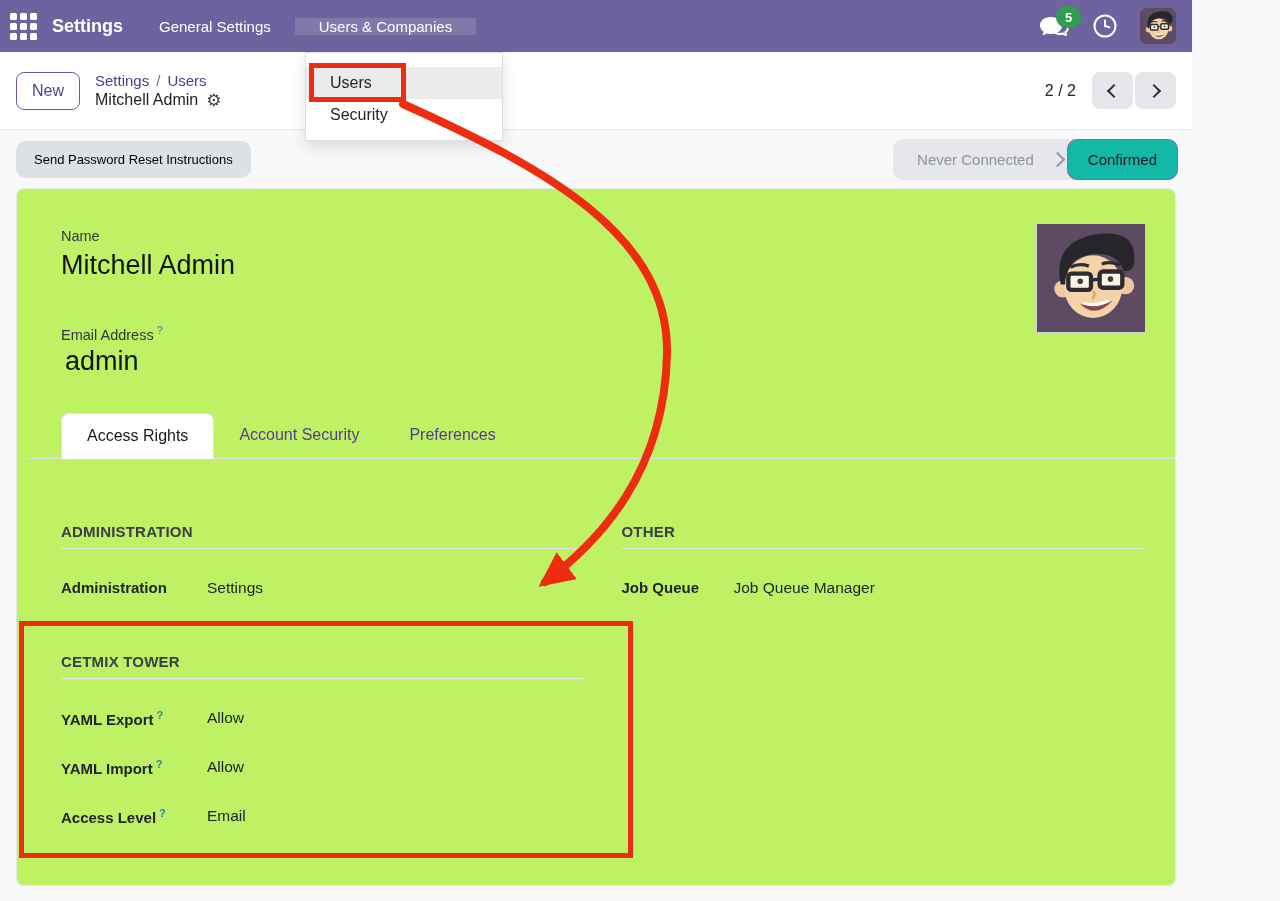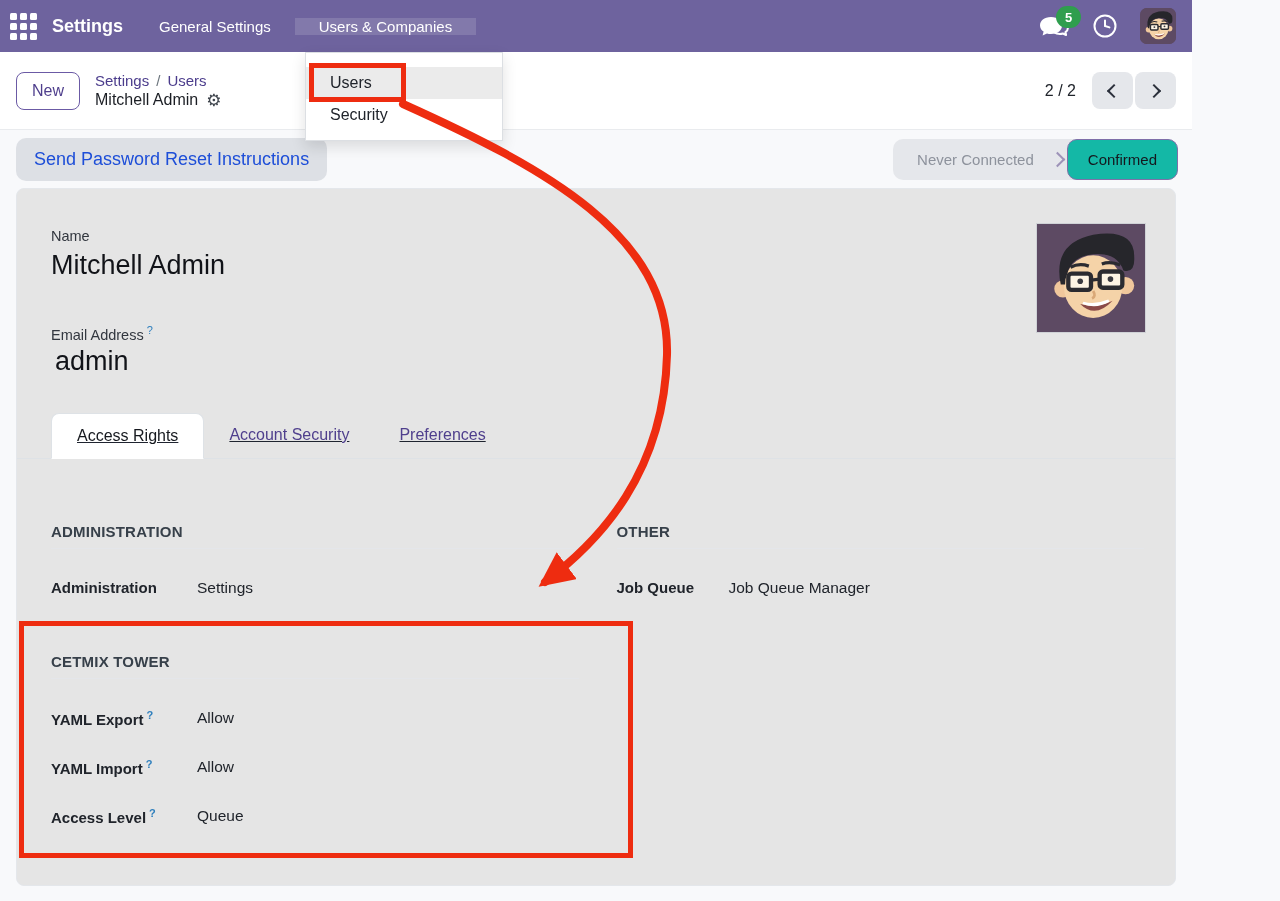--- a/index.html
+++ b/index.html
@@ -37,42 +37,42 @@
   .pager-count { font-size:16px; color:#20242b; }
   .pager-btns { display:flex; gap:2px; }
   .pager-btn { width:41px; height:37px; background:#e5e7eb; border:none; border-radius:8px; cursor:pointer;
                display:flex; align-items:center; justify-content:center; }
   .chev { width:10px; height:10px; border-left:2px solid #2b303b; border-bottom:2px solid #2b303b; display:inline-block; }
   .chev.left { transform:rotate(45deg); margin-left:3px; }
   .chev.right { transform:rotate(-135deg); margin-right:3px; }
 
   
   .action-row { height:58px; display:flex; align-items:center; justify-content:space-between; padding:0 14px 0 16px; }
-  .reset-btn { background:#dde0e5; border:none; border-radius:10px; padding:11px 18px; font-size:18px; color:#1d4ed8;
+  .reset-btn { background:#dde0e5; border:none; border-radius:10px; padding:11px 18px; font-size:13px; color:#000000;
                font-family:inherit; cursor:pointer; }
   .statusbar { display:flex; align-items:center; background:#e5e7eb; border-radius:10px; height:41px; padding-left:24px; }
   .stage-inactive { color:#8d929c; font-size:15px; margin-right:18px; cursor:pointer; }
   .stage-sep { width:11px; height:11px; border-top:2px solid #9d93b8; border-right:2px solid #9d93b8;
                transform:rotate(45deg); margin-right:-4px; }
   .stage-active { background:#14b8a6; border:1px solid #7f6fa9; border-radius:10px; height:41px; display:flex;
                   align-items:center; padding:0 20px; font-size:15px; font-weight:500; color:#15181e; margin-left:8px; cursor:pointer; }
 
   
-  .sheet { margin:0 16px; height:698px; background:#e5e5e5; border:1px solid #e4e7eb; border-radius:8px; position:relative; overflow:hidden; }
+  .sheet { margin:0 16px; height:698px; background:#bef264; border:1px solid #e4e7eb; border-radius:8px; position:relative; overflow:hidden;padding-left:10px; }
   .sheet-avatar { position:absolute; top:34px; right:29px; width:110px; height:110px; border:1px solid #cfd2d6; background:#5d4a63; }
   .fgroup { padding-left:34px; }
   .flabel { font-size:14.5px; color:#32373f; line-height:18px; }
   .name-label { padding-top:38px; }
   .name-value { font-size:27px; color:#111318; line-height:36px; margin-top:2px; }
   .email-label { margin-top:38px; }
   .email-value { font-size:27px; color:#111318; line-height:26px; margin-top:4px; padding-left:4px; }
   .help-sup { color:#2e7fbd; font-size:11px; vertical-align:super; margin-left:3px; }
 
   
-  .tabs { display:flex; margin-top:39px; border-bottom:1px solid #dee2e6; padding-left:34px;text-decoration:underline; }
+  .tabs { display:flex; margin-top:39px; border-bottom:1px solid #dee2e6; padding-left:34px; }
   .tab { font-size:16px; padding:13px 25px; color:#4f3f8d; cursor:pointer; }
   .tab.active { color:#15181e; background:#fff; border:1px solid #dee2e6; border-bottom:1px solid #fff;
                 border-radius:8px 8px 0 0; margin-bottom:-1px; }
 
   
   .groups { display:grid; grid-template-columns:1fr 1fr; column-gap:38px; row-gap:56px; margin-top:64px;
             padding:0 31px 0 34px; }
   .group-title { font-size:15px; font-weight:700; color:#37404a; letter-spacing:.2px; padding-bottom:8px;
                  border-bottom:1px solid #e4e6ea; }
   .grow { display:flex; margin-top:30px; }
@@ -244,21 +244,21 @@
         <div class="grow">
           <span class="lbl"><span>YAML Export</span><sup class="help-sup">?</sup></span>
           <span class="val">Allow</span>
         </div>
         <div class="grow">
           <span class="lbl"><span>YAML Import</span><sup class="help-sup">?</sup></span>
           <span class="val">Allow</span>
         </div>
         <div class="grow">
           <span class="lbl"><span>Access Level</span><sup class="help-sup">?</sup></span>
-          <span class="val">Queue</span>
+          <span class="val">Email</span>
         </div>
       </div>
       <div></div>
     </div>
   </div>
 
   <div class="dropdown">
     <div class="dd-item hover">Users</div>
     <div class="dd-item">Security</div>
   </div>

